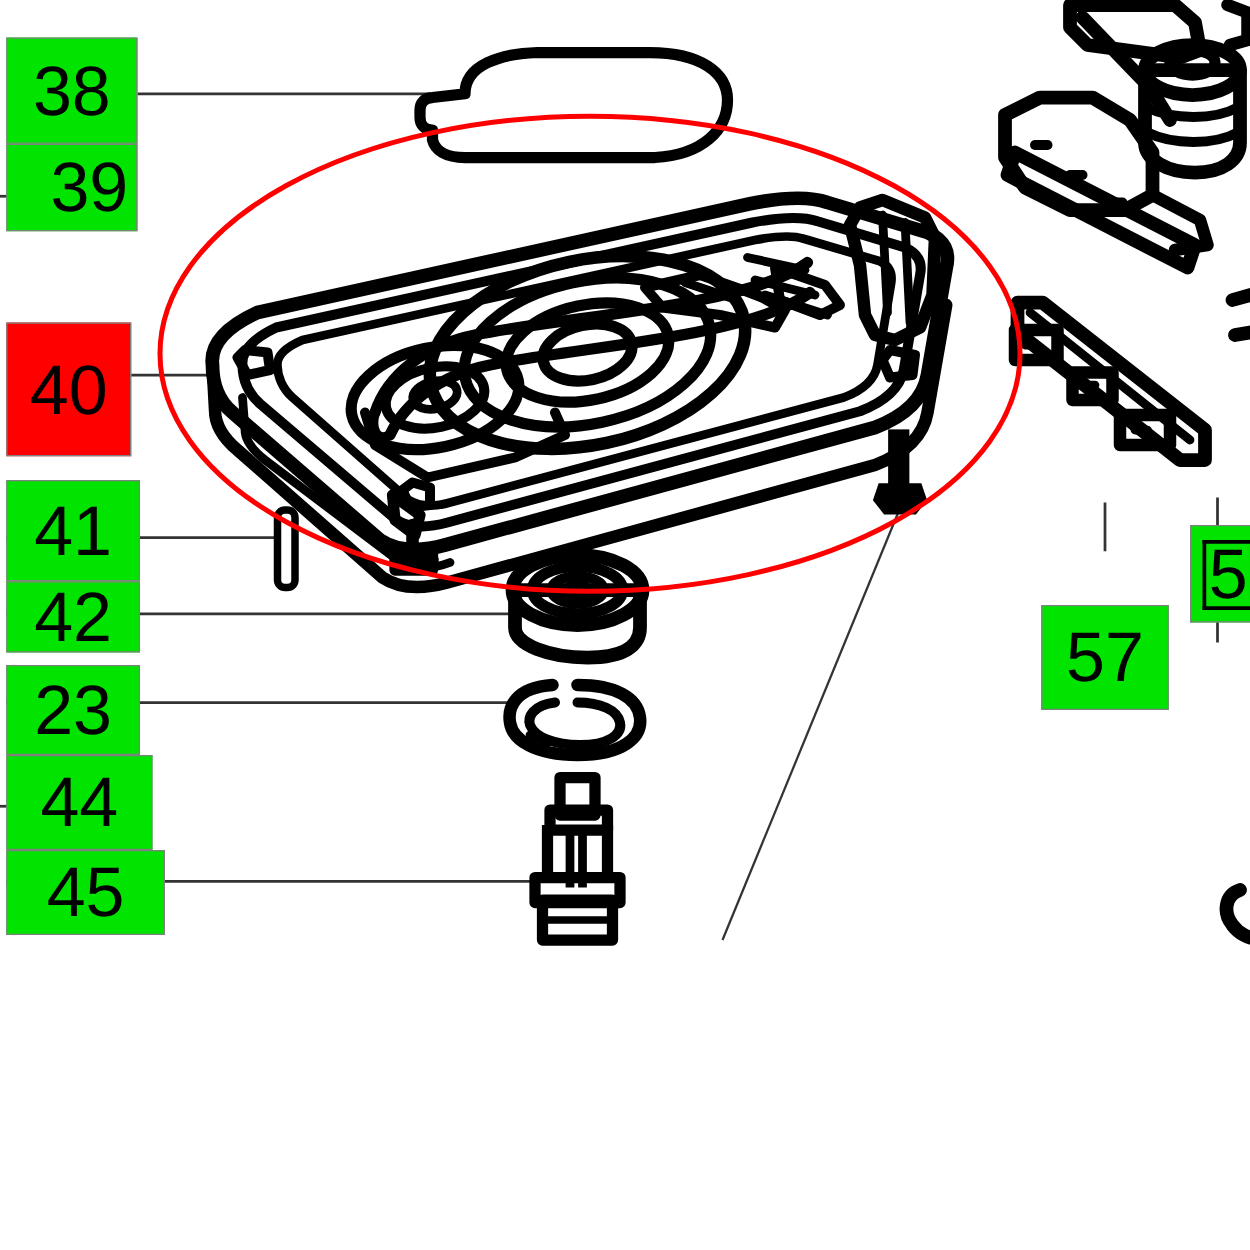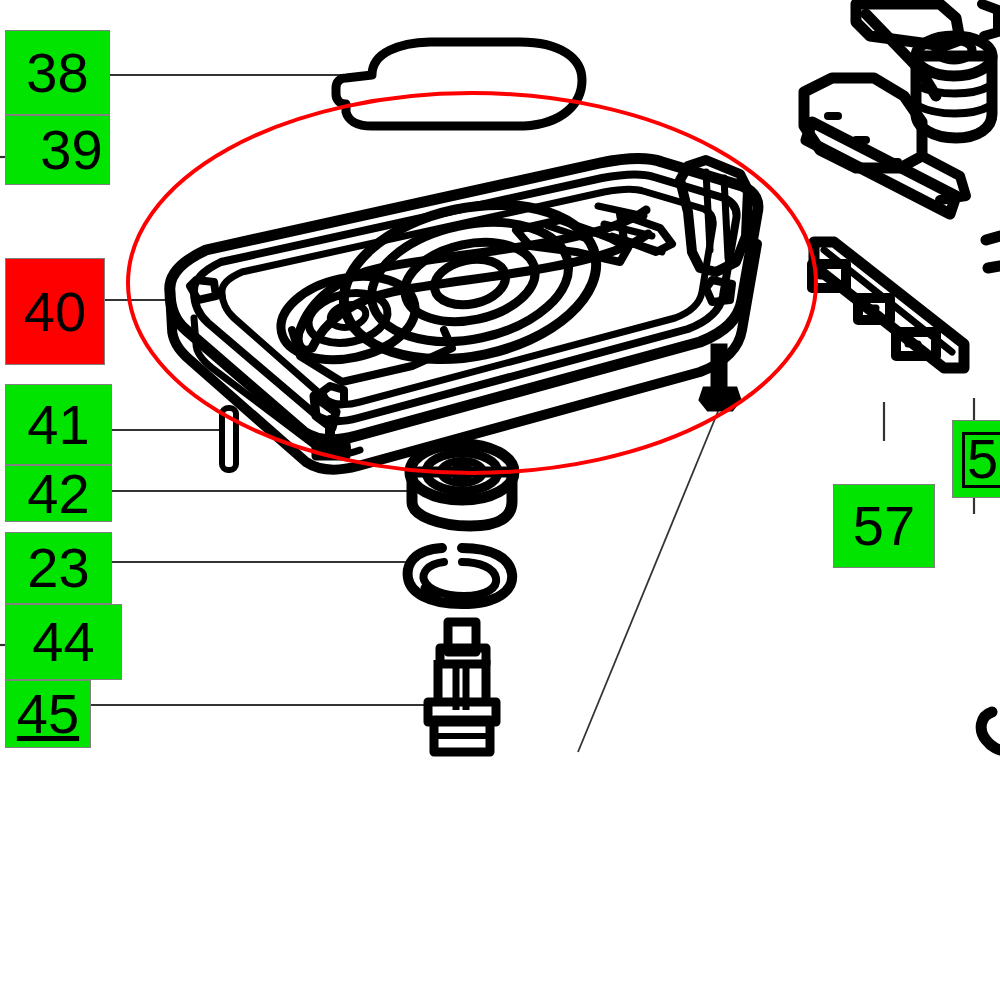--- a/index.html
+++ b/index.html
@@ -247,21 +247,21 @@
   </div>
 
   <div class="callout-box callout-green" style="left:5px; top:532px; width:107px; height:72px;">
     <span>23</span>
   </div>
 
   <div class="callout-box callout-green" style="left:5px; top:604px; width:117px; height:76px;">
     <span>44</span>
   </div>
 
-  <div class="callout-box callout-green" style="left:5px; top:680px; width:86px; height:68px;text-decoration:underline;">
+  <div class="callout-box callout-green" style="left:5px; top:680px; width:127px; height:68px;">
     <span>45</span>
   </div>
 
   <div class="callout-box callout-green" style="left:833px; top:440px; width:102px; height:84px;margin-top:44px;">
     <span>57</span>
   </div>
 
   <div class="callout-box callout-green" style="left:952px; top:420px; width:56px; height:78px; border-right:none; justify-content:flex-start; padding-left:14px;">
     <span>5</span>
   </div>

